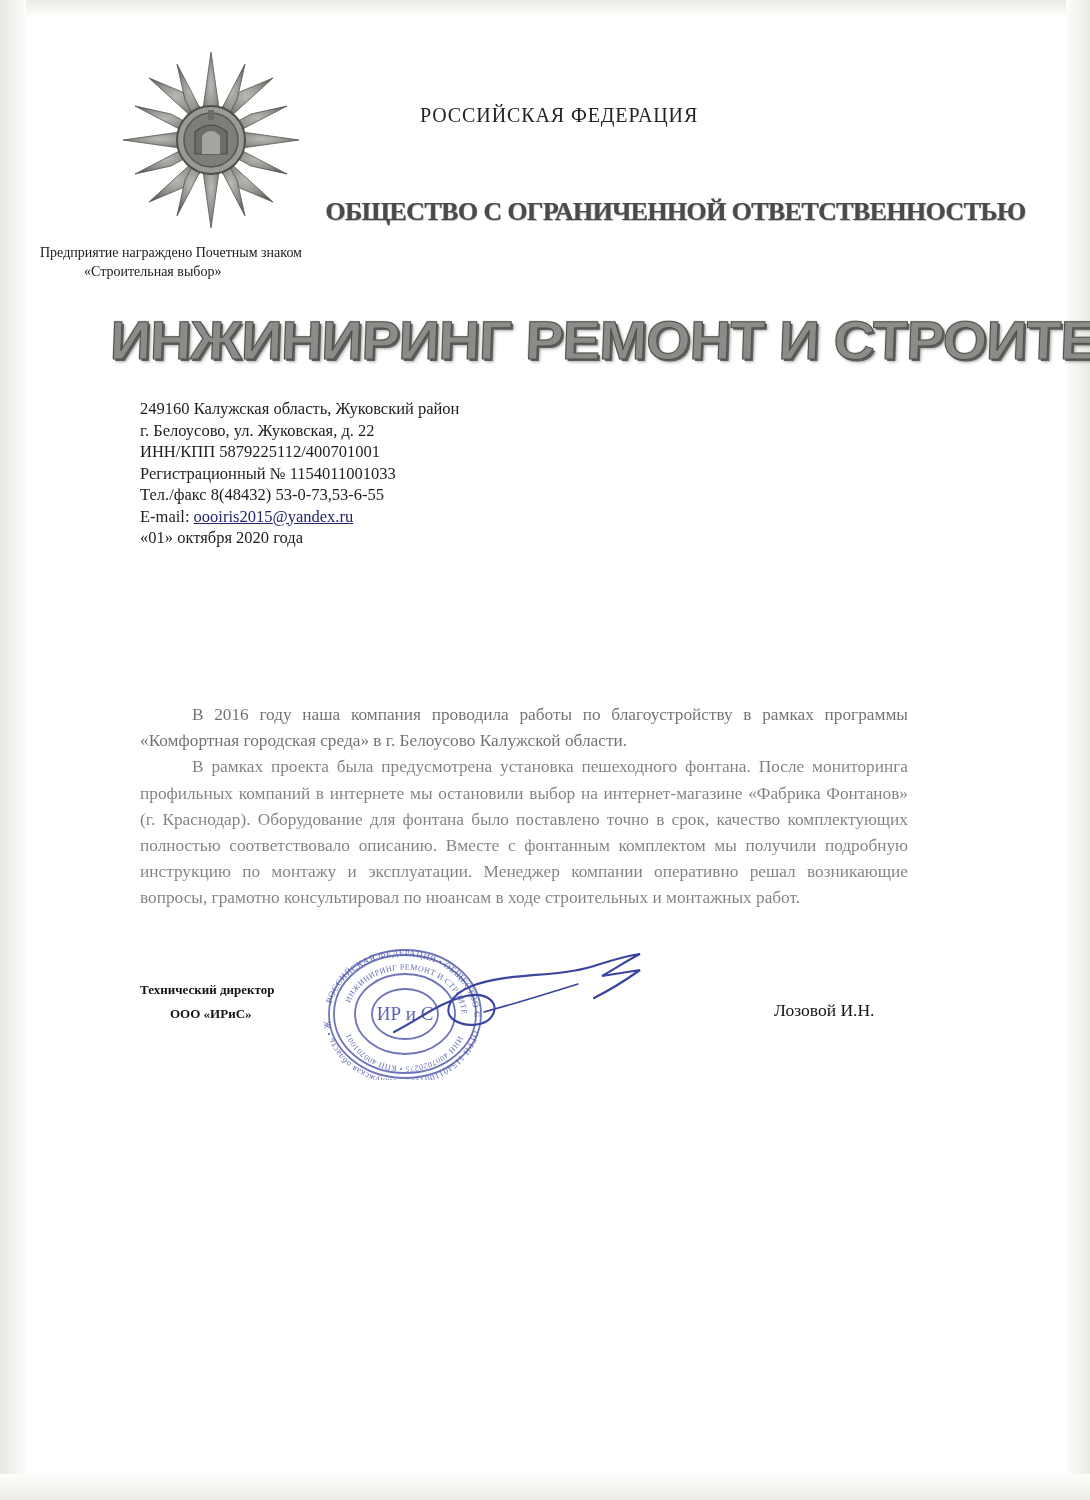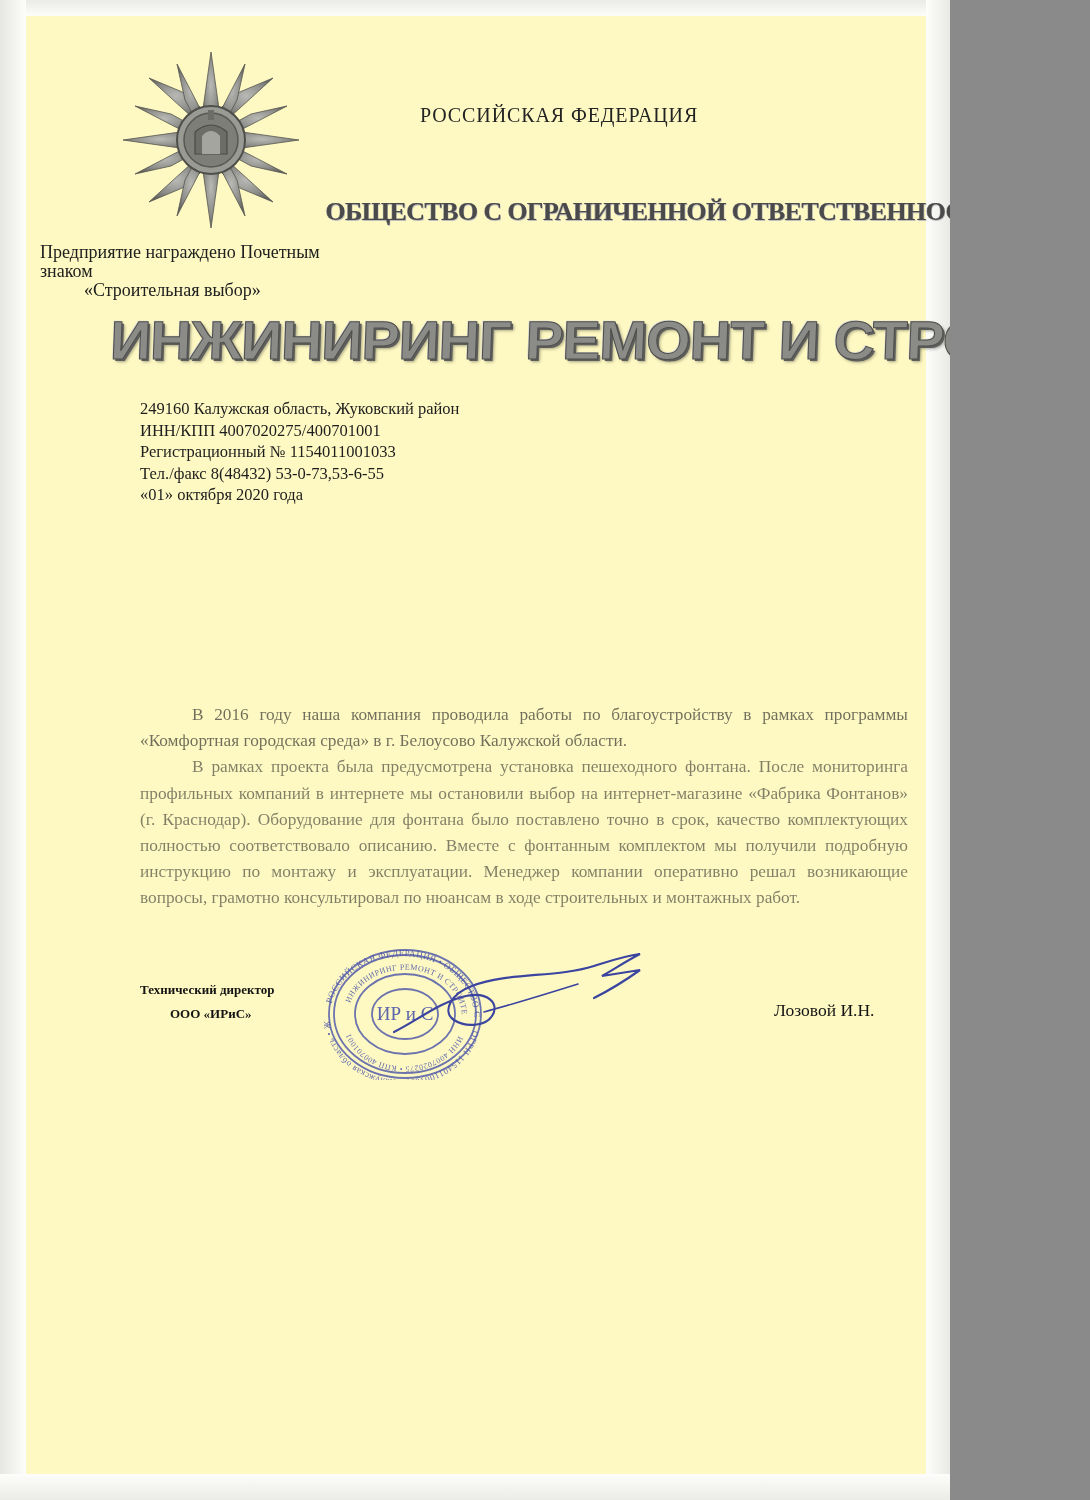--- a/index.html
+++ b/index.html
@@ -2,23 +2,23 @@
 <html lang="ru"><head>
 <meta charset="utf-8">
 <style>
   html, body {
     margin: 0;
     padding: 0;
     background: #8a8a8a;
   }
   .page {
     position: relative;
-    width: 950px;
+    width: 1090px;
     height: 1500px;
-    background: #fef9c3;
+    background: #ffffff;
     overflow: hidden;
     font-family: "Liberation Serif", serif;
     color: #1b1b1b;
     box-sizing: border-box;
   }
   
   .scan-edge-left {
     position: absolute;
     left: 0; top: 0; bottom: 0;
     width: 26px;
@@ -80,21 +80,21 @@
     text-shadow: 0.6px 0.6px 0 #bdbdbd, -0.5px -0.4px 0 #9d9d9d;
     transform: scaleX(1.04);
     transform-origin: left center;
     white-space: nowrap;
   }
   .award {
     position: absolute;
     left: 40px;
     top: 243px;
     width: 330px;
-    font-size: 18px;
+    font-size: 14px;
     line-height: 19px;
     color: #202020;
   }
   .award .line2 {
     display: block;
     padding-left: 44px;
   }
 
   
   .company-name {
@@ -247,23 +247,28 @@
 
   <div class="award">
     <span>Предприятие награждено Почетным знаком</span>
     <span class="line2">«Строительная выбор»</span>
   </div>
 
   <div class="company-name">ИНЖИНИРИНГ РЕМОНТ И СТРОИТЕЛЬСТВО</div>
 
   <div class="address">
     <div>249160 Калужская область, Жуковский район</div>
-    <div>ИНН/КПП 4007020275/400701001</div>
+    <div>г. Белоусово, ул. Жуковская, д. 22</div>
+    <div>ИНН/КПП 5879225112/400701001</div>
     <div>Регистрационный № 1154011001033</div>
     <div>Тел./факс 8(48432) 53-0-73,53-6-55</div>
+    <div>
+      <span class="email-label">E-mail:</span>
+      <span class="email-value">oooiris2015@yandex.ru</span>
+    </div>
     <div>«01» октября 2020 года</div>
   </div>
 
   <div class="body-text">
     <p class="fade1">В 2016 году наша компания проводила работы по благоустройству в рамках программы «Комфортная городская среда» в г. Белоусово Калужской области.</p>
     <p class="fade2">В рамках проекта была предусмотрена установка пешеходного фонтана. После мониторинга профильных компаний в интернете мы остановили выбор на интернет-магазине «Фабрика Фонтанов» (г. Краснодар). Оборудование для фонтана было поставлено точно в срок, качество комплектующих полностью соответствовало описанию. Вместе с фонтанным комплектом мы получили подробную инструкцию по монтажу и эксплуатации. Менеджер компании оперативно решал возникающие вопросы, грамотно консультировал по нюансам в ходе строительных и монтажных работ.</p>
   </div>
 
   <div class="sign-left">
     <div>Технический директор</div>

